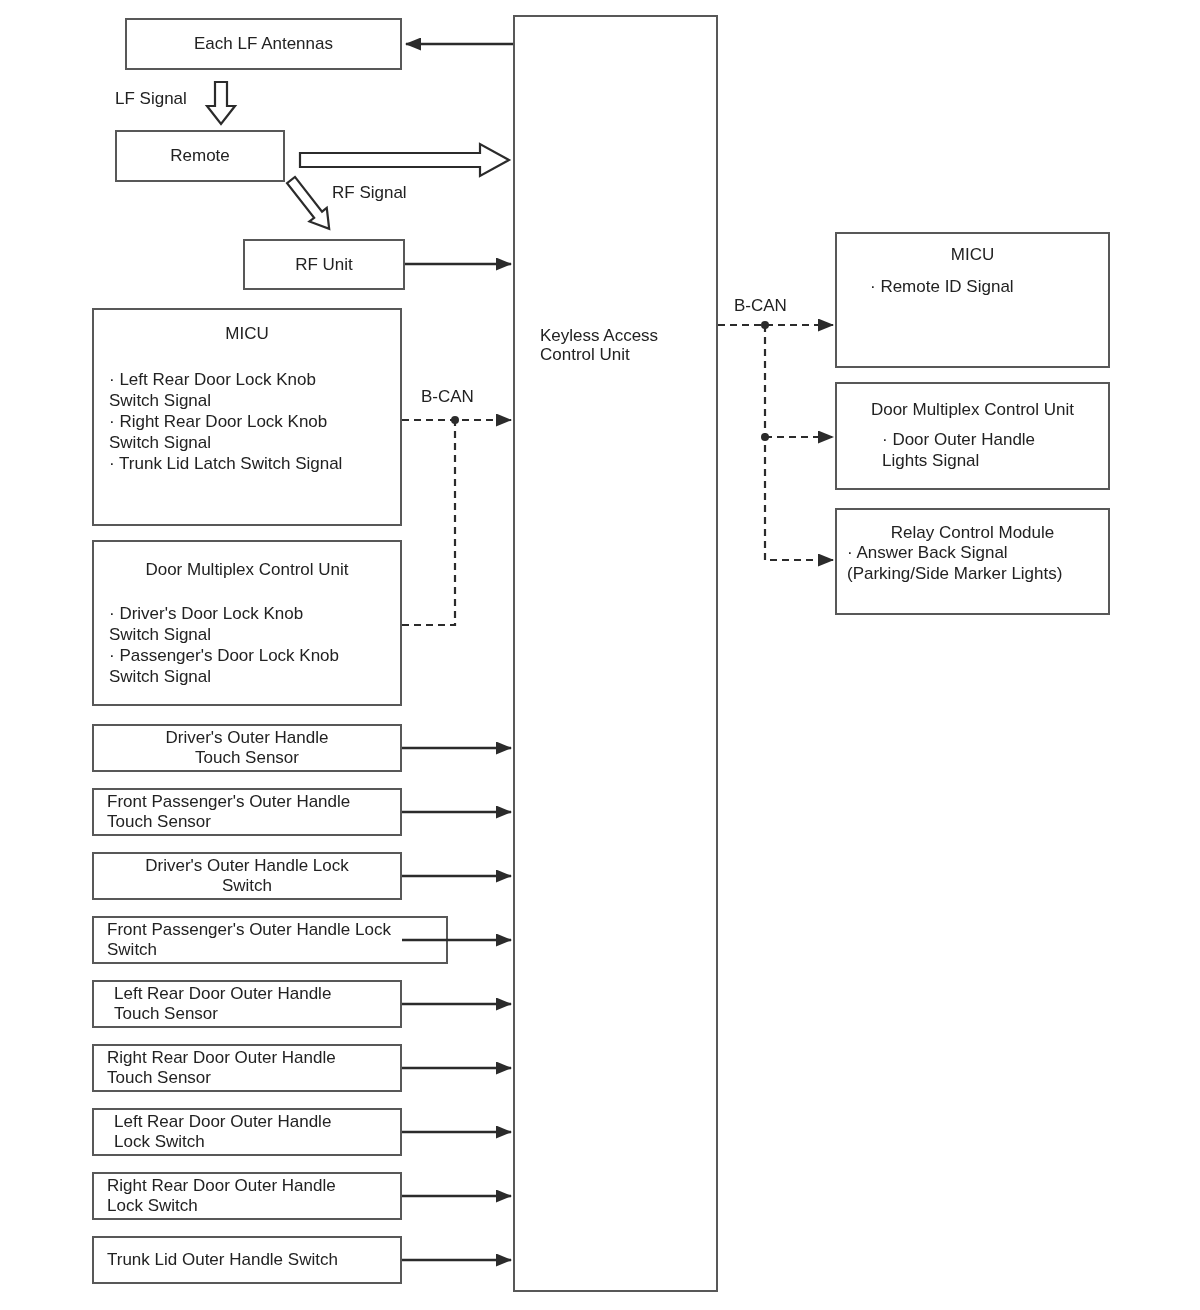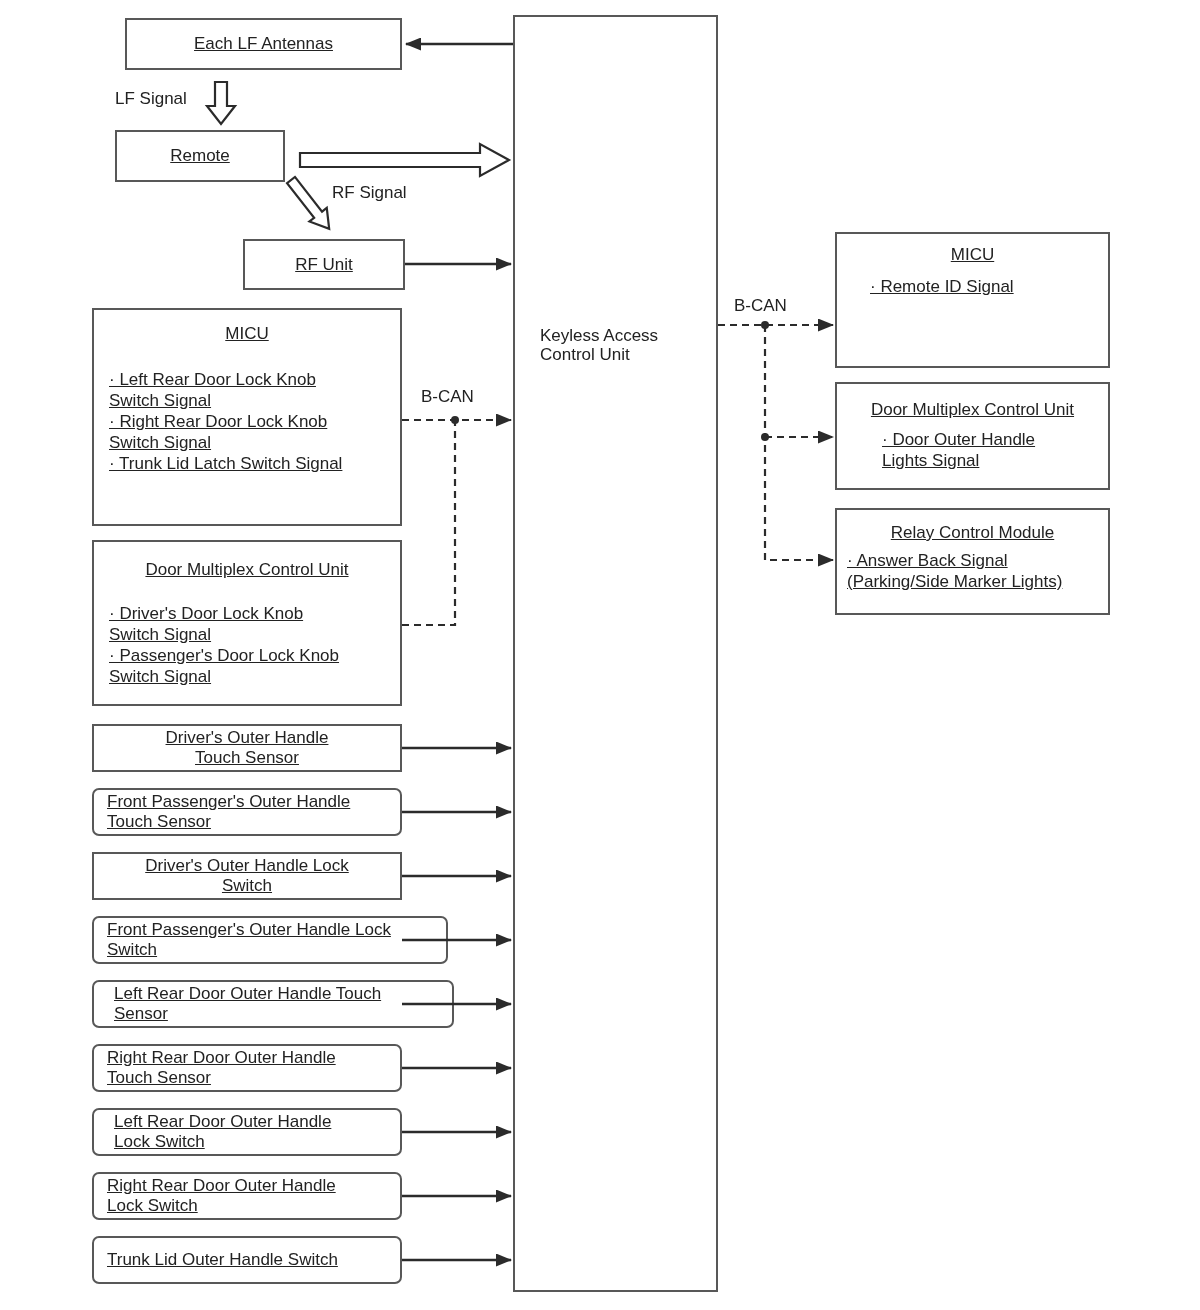--- a/index.html
+++ b/index.html
@@ -3,23 +3,23 @@
 <meta charset="utf-8">
 <style>
   * { margin:0; padding:0; box-sizing:border-box; }
   html,body { background:#ffffff; }
   #canvas {
     position:relative; width:1200px; height:1310px; background:#fff;
     font-family:"Liberation Sans","DejaVu Sans",sans-serif;
     font-size:17px; color:#222; overflow:hidden;
   }
   #connectors { position:absolute; left:0; top:0; pointer-events:none; }
-  .box { position:absolute; border:2px solid #585858; background:#fff;text-decoration:underline; }
+  .box { position:absolute; border:2px solid #585858; background:#fff; }
   .cbox { display:flex; align-items:center; justify-content:center; text-align:center; line-height:20px; }
-  .lbox { display:flex; align-items:center; padding-left:13px; padding-right:34px; line-height:20px; text-align:left;border-radius:7px; }
+  .lbox { display:flex; align-items:center; padding-left:13px; padding-right:34px; line-height:20px; text-align:left; }
   .panel-title { text-align:center; line-height:19px; }
   .bullets .item { line-height:21px; }
   .hang .item { padding-left:9px; text-indent:-9px; }
   .float-label { position:absolute; line-height:19px; white-space:nowrap; }
   .central-label { position:absolute; line-height:19px; }
   .sline { stroke:#2b2b2b; stroke-width:2.4; fill:none; }
   .dline { stroke:#2b2b2b; stroke-width:2.2; fill:none; stroke-dasharray:7 5; }
   .hollow { fill:#ffffff; stroke:#2b2b2b; stroke-width:2.2; stroke-linejoin:miter; }
   .dot { fill:#2b2b2b; }
 </style>
@@ -52,21 +52,21 @@
     <div class="bullets" style="margin-top:24px;padding:0 60px 0 15px">
       <div class="item">· Driver's Door Lock Knob Switch Signal</div>
       <div class="item">· Passenger's Door Lock Knob Switch Signal</div>
     </div>
   </div>
 
   <div class="box cbox" style="left:92px;top:724px;width:310px;height:48px;padding:0 54px">Driver's Outer Handle Touch Sensor</div>
   <div class="box lbox" style="left:92px;top:788px;width:310px;height:48px">Front Passenger's Outer Handle Touch Sensor</div>
   <div class="box cbox" style="left:92px;top:852px;width:310px;height:48px;padding:0 47px">Driver's Outer Handle Lock Switch</div>
   <div class="box lbox" style="left:92px;top:916px;width:356px;height:48px">Front Passenger's Outer Handle Lock Switch</div>
-  <div class="box lbox" style="left:92px;top:980px;width:362px;height:48px;padding-left:20px">Left Rear Door Outer Handle Touch Sensor</div>
+  <div class="box lbox" style="left:92px;top:980px;width:310px;height:48px;padding-left:20px">Left Rear Door Outer Handle Touch Sensor</div>
   <div class="box lbox" style="left:92px;top:1044px;width:310px;height:48px">Right Rear Door Outer Handle Touch Sensor</div>
   <div class="box lbox" style="left:92px;top:1108px;width:310px;height:48px;padding-left:20px">Left Rear Door Outer Handle Lock Switch</div>
   <div class="box lbox" style="left:92px;top:1172px;width:310px;height:48px">Right Rear Door Outer Handle Lock Switch</div>
   <div class="box lbox" style="left:92px;top:1236px;width:310px;height:48px">Trunk Lid Outer Handle Switch</div>
 
   <div class="box" style="left:513px;top:15px;width:205px;height:1277px"></div>
   <div class="central-label" style="left:540px;top:326px;width:160px">Keyless Access Control Unit</div>
 
   <div class="float-label" style="left:421px;top:387px">B-CAN</div>
   <div class="float-label" style="left:734px;top:296px">B-CAN</div>
@@ -80,21 +80,21 @@
 
   <div class="box" style="left:835px;top:382px;width:275px;height:108px">
     <div class="panel-title" style="padding-top:16px">Door Multiplex Control Unit</div>
     <div class="bullets" style="margin-top:10px;padding-left:45px;padding-right:55px">
       <div class="item">· Door Outer Handle Lights Signal</div>
     </div>
   </div>
 
   <div class="box" style="left:835px;top:508px;width:275px;height:107px">
     <div class="panel-title" style="padding-top:13px">Relay Control Module</div>
-    <div class="bullets" style="margin-top:8px;padding-left:10px;padding-right:28px">
+    <div class="bullets" style="margin-top:0;padding-left:10px;padding-right:28px">
       <div class="item">· Answer Back Signal (Parking/Side Marker Lights)</div>
     </div>
   </div>
 
   <svg id="connectors" width="1200" height="1310" viewBox="0 0 1200 1310">
     <defs>
       <marker id="ah" markerUnits="userSpaceOnUse" markerWidth="16" markerHeight="13" refX="15" refY="6.5" orient="auto">
         <path d="M0,0 L16,6.5 L0,13 Z" fill="#2b2b2b"></path>
       </marker>
     </defs>

